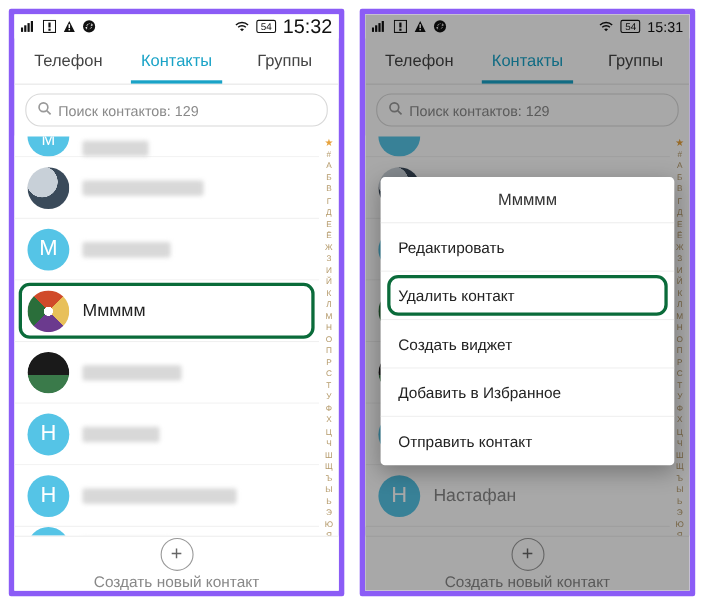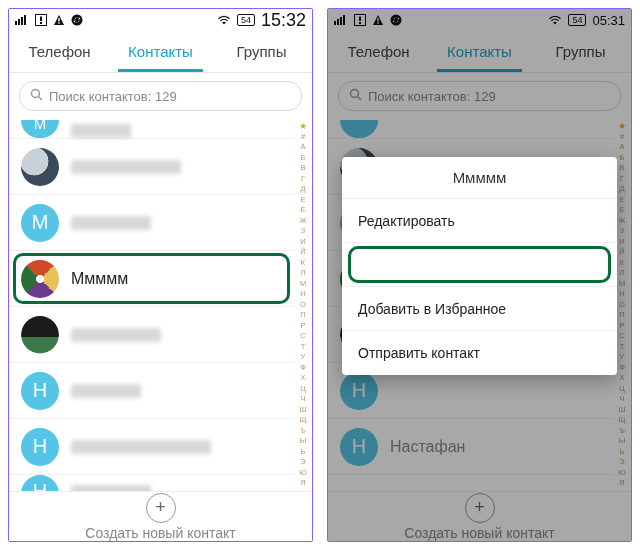--- a/index.html
+++ b/index.html
@@ -1,20 +1,20 @@
 <!DOCTYPE html>
 <html><head>
 <meta charset="utf-8">
 <style>
   * { margin: 0; padding: 0; box-sizing: border-box; }
   body { font-family: -apple-system, "Helvetica Neue", Arial, sans-serif; background: #fff; }
   .container { display: flex; gap: 14px; padding: 8px; }
   .phone {
     width: 336px; height: 534px;
-    border: 1px solid #8b5cf6; border-radius: 2px;
+    border: 5px solid #8b5cf6; border-radius: 2px;
     position: relative; overflow: hidden;
     background: #fff;
   }
   .statusbar {
     height: 22px; background: #fff;
     display: flex; align-items: center; justify-content: space-between;
     padding: 0 6px; font-size: 11px; color: #111;
   }
   .statusbar .left, .statusbar .right { display: flex; align-items: center; gap: 6px; }
   .statusbar svg { display: block; }
@@ -343,21 +343,21 @@
       </div>
       <div class="right">
         <span>
             <svg width="14" height="10" viewBox="0 0 14 10">
               <path d="M7 9.5 L8.8 7.5 A3 3 0 0 0 5.2 7.5 Z" fill="#111"></path>
               <path d="M3.5 5.8 A5 5 0 0 1 10.5 5.8" fill="none" stroke="#111" stroke-width="1.3"></path>
               <path d="M1.5 3.8 A7.5 7.5 0 0 1 12.5 3.8" fill="none" stroke="#111" stroke-width="1.3"></path>
             </svg>
           </span>
         <span class="batt-box">54</span>
-        <span style="font-size:13px;">05:31</span>
+        <span style="font-size:13px;">15:31</span>
       </div>
     </div>
 
     <div class="tabs">
       <div class="tab">
           <span>Телефон</span>
         </div>
       <div class="tab active">
           <span>Контакты</span>
         </div>
@@ -448,22 +448,26 @@
       <div class="fab-label">Создать новый контакт</div>
     </div>
 
     <div class="dim"></div>
     <div class="dialog">
       <div class="dlg-title">Ммммм</div>
       <div class="dlg-item">
           <span>Редактировать</span>
         </div>
       <div class="dlg-item highlight">
+        <span>Удалить контакт</span>
         <div class="hl-border"></div>
       </div>
+      <div class="dlg-item">
+          <span>Создать виджет</span>
+        </div>
       <div class="dlg-item">
           <span>Добавить в Избранное</span>
         </div>
       <div class="dlg-item">
           <span>Отправить контакт</span>
         </div>
     </div>
   </div>
 
 </div>

